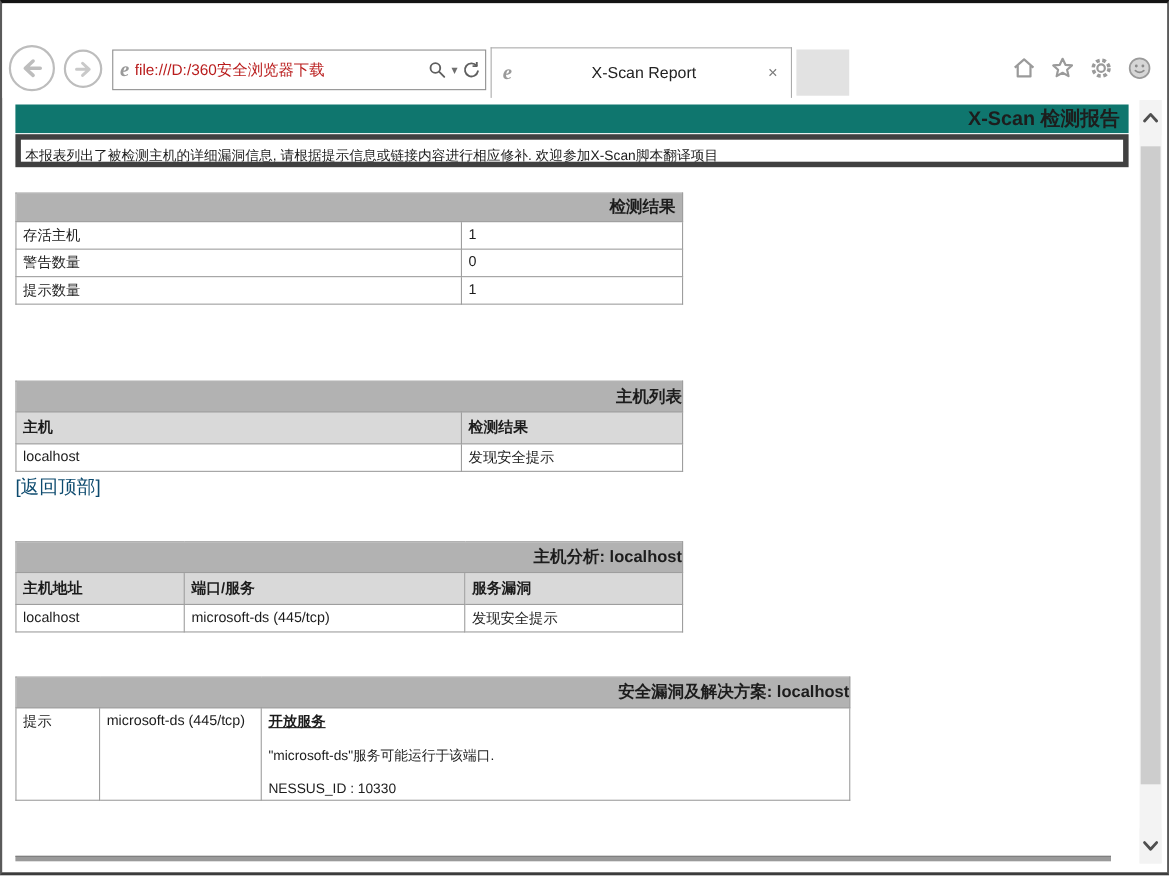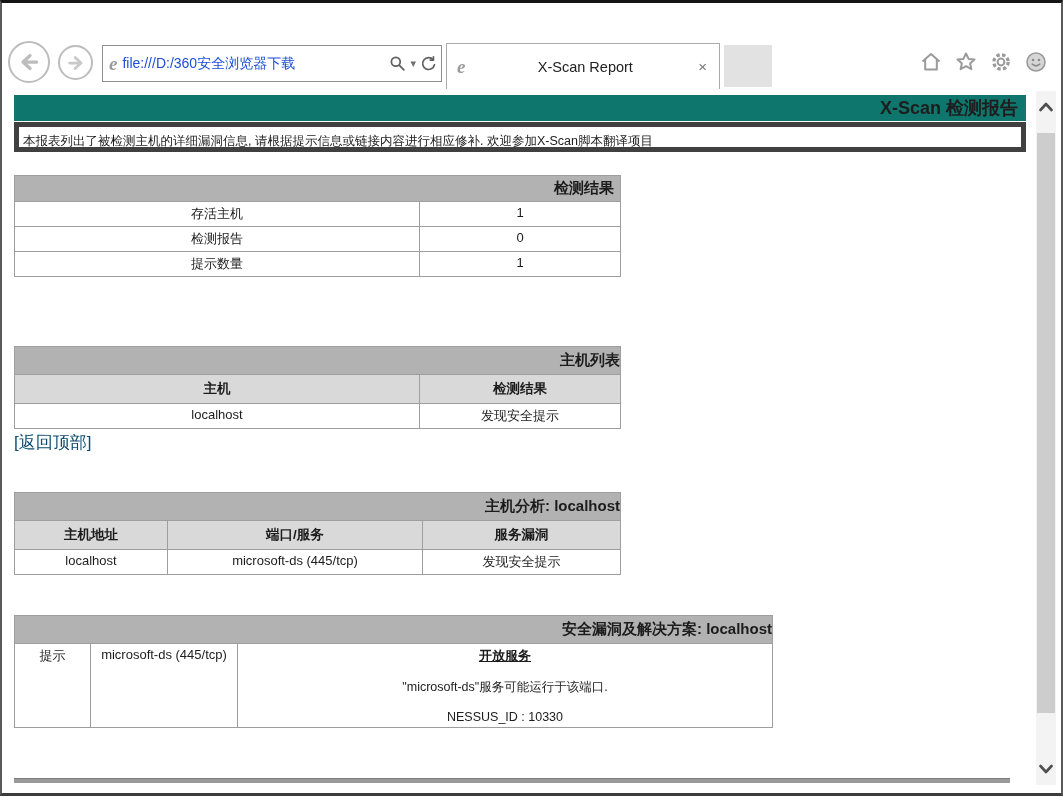--- a/index.html
+++ b/index.html
@@ -20,36 +20,36 @@
   .max-glyph { position:absolute; left:13px; top:3px; width:19px; height:19px; border:2px solid #3e3e3e; }
   .close-glyph { font-size:24px; line-height:24px; color:#3e3e3e; }
   
   .chrome { position:absolute; top:0; left:0; right:0; height:86px; background:#fff; }
   .circle-btn { position:absolute; border-radius:50%; border:2px solid #bdbdbd; }
   .back-btn { left:6px; top:38px; width:42px; height:42px; }
   .fwd-btn { left:56px; top:42px; width:35px; height:35px; }
   .circle-btn svg { position:absolute; left:50%; top:50%; transform:translate(-50%,-50%); }
   .addr-bar { position:absolute; left:100px; top:42px; width:340px; height:37px; border:1px solid #8f8f8f; background:#fff; display:flex; align-items:center; padding:0 4px; }
   .e-icon { font-family:"Liberation Serif", serif; font-weight:bold; font-style:italic; color:#9a9a9a; font-size:19px; line-height:19px; padding:0 5px 0 2px; }
-  .url-text { flex:1; font-size:14px; color:#1d4ed8; white-space:nowrap; overflow:hidden; }
+  .url-text { flex:1; font-size:14px; color:#b91c1c; white-space:nowrap; overflow:hidden; }
   .addr-tools { display:flex; align-items:center; gap:4px; padding-left:2px; }
   .caret { font-size:11px; color:#6f6f6f; }
   .tab { position:absolute; left:444px; top:40px; width:274px; height:46px; border:1px solid #ababab; border-bottom:none; background:#fff; display:flex; align-items:center; padding:0 8px; }
   .tab-title { flex:1; font-size:14.5px; color:#222; padding-left:6px; white-space:nowrap; overflow:hidden;text-align:center; }
   .tab-close { font-size:15px; color:#7a7a7a; padding:0 4px; }
   .newtab-btn { position:absolute; left:722px; top:42px; width:48px; height:42px; background:#e2e2e2; }
   .right-icons { position:absolute; right:12px; top:46px; display:flex; gap:9px; align-items:center; }
   .chrome-icon { width:26px; height:26px; display:flex; align-items:center; justify-content:center; }
   
   .page { position:absolute; top:88px; left:10px; right:33px; bottom:4px; background:#fff; }
   .bar-title { background:#0f766e; color:#1d1d1d; font-weight:bold; font-size:18px; text-align:right; padding:4px 8px 4px 0; height:26px; line-height:18px; }
   .page-header { position:absolute; top:4px; left:2px; right:2px; }
   .desc-box { position:absolute; top:31px; left:2px; right:2px; height:30px; border:5px solid #404040; font-size:12.5px; padding:6px 4px 0 4px; white-space:nowrap; overflow:hidden; }
   table { border-collapse:collapse; table-layout:fixed; }
-  td, th { border:1px solid #9e9e9e; font-size:13px; padding:3px 6px; text-align:center; vertical-align:top; background:#fff; }
+  td, th { border:1px solid #9e9e9e; font-size:13px; padding:3px 6px; text-align:left; vertical-align:top; background:#fff; }
   .t-title td { background:#b2b2b2; font-weight:bold; font-size:15px; text-align:right; border:1px solid #9e9e9e; padding:4px 0; }
   .t-colhead td { background:#d9d9d9; font-weight:bold; font-size:13.5px; padding:5px 6px; }
   .tbl-summary { position:absolute; top:84px; left:2px; width:606px; }
   .tbl-summary td { height:25px; padding:3px 6px; }
   .tbl-hosts { position:absolute; top:255px; left:2px; width:606px; }
   .back-top { position:absolute; top:340px; left:2px; font-size:17px; color:#0c4a6e; text-decoration:none; }
   .tbl-analysis { position:absolute; top:401px; left:2px; width:606px; }
   .tbl-vuln { position:absolute; top:524px; left:2px; width:758px; }
   .vuln-cell { font-size:12.5px; }
   .vuln-cell .bold-line { font-weight:bold; font-size:13px;text-decoration:underline; }
@@ -153,21 +153,21 @@
         </colgroup>
       <tbody>
           <tr class="t-title">
             <td colspan="2">检测结果</td>
           </tr>
       <tr>
         <td>存活主机</td>
         <td>1</td>
       </tr>
       <tr>
-        <td>检测报告</td>
+        <td>警告数量</td>
         <td>0</td>
       </tr>
       <tr>
         <td>提示数量</td>
         <td>1</td>
       </tr>
     </tbody>
       </table>
 
     <table class="tbl-hosts">

